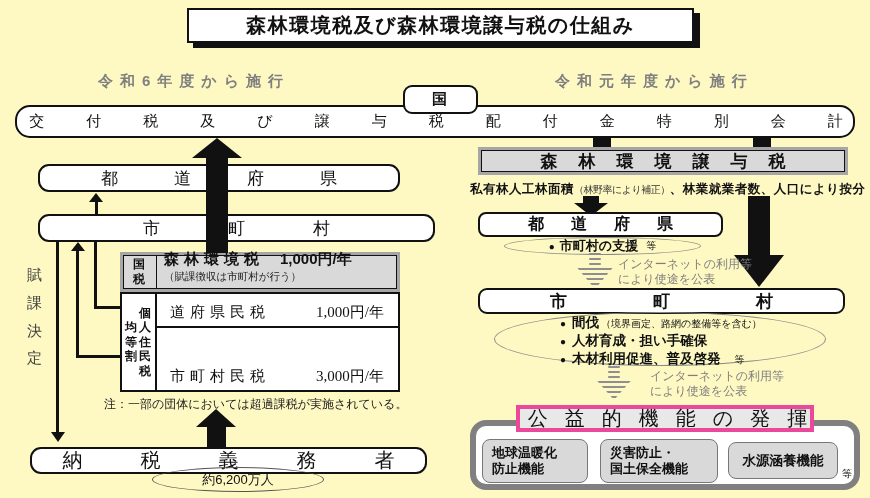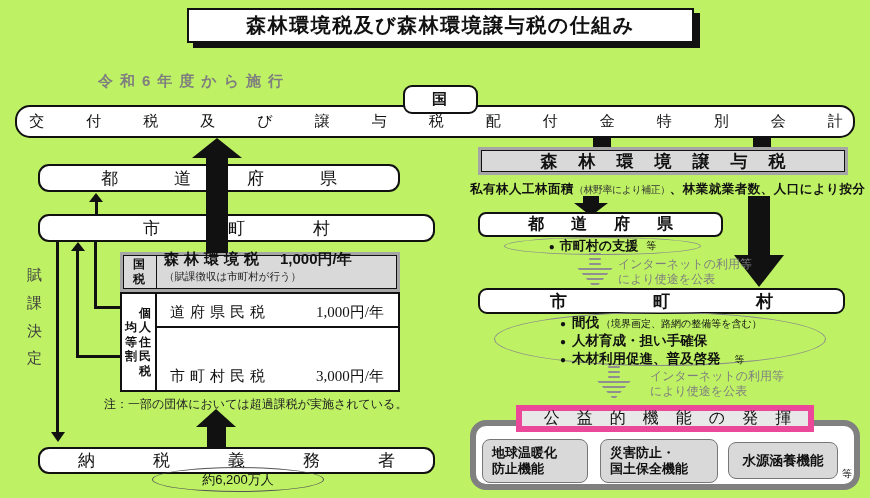--- a/index.html
+++ b/index.html
@@ -1,18 +1,18 @@
 <!DOCTYPE html>
 <html><head>
 <meta charset="utf-8">
 <style>
   * { box-sizing: border-box; margin: 0; padding: 0; }
   html,body { background:#fff; }
   body { font-family: "Liberation Sans", "DejaVu Sans", sans-serif; color:#111; }
-  #canvas { position:relative; width:870px; height:498px; background:#bef264; overflow:hidden; }
+  #canvas { position:relative; width:870px; height:498px; background:#fef9c3; overflow:hidden; }
 
   .abs { position:absolute; }
   .serif { font-family: "Liberation Serif", "DejaVu Serif", serif; }
 
   
   .title-box { left:187px; top:8px; width:507px; height:35px; border:2.5px solid #111;
     background:#fff; box-shadow:6px 5px 0 #111; z-index:6;
     display:flex; align-items:center; justify-content:center;
     font-size:20px; font-weight:bold; letter-spacing:1.5px; }
 
@@ -24,21 +24,21 @@
   .rbox { border:2px solid #111; border-radius:11px; background:#fff; z-index:3;
     display:flex; align-items:center; justify-content:center; white-space:nowrap; overflow:hidden; }
 
   .account-box { left:15px; top:105px; width:840px; height:33px; border-radius:15px;
     font-size:15px; letter-spacing:42px; padding-left:44px; }
   .kuni-box { left:403px; top:85px; width:75px; height:29px; border-radius:9px;
     font-weight:bold; font-size:15px; letter-spacing:2px; z-index:4; }
 
   .pref-box-l { left:38px; top:164px; width:362px; height:28px; font-size:17px; letter-spacing:56px; padding-left:56px; }
   .muni-box-l { left:38px; top:214px; width:397px; height:28px; font-size:17px; letter-spacing:68px; padding-left:68px; }
-  .taxpayer-box { left:38px; top:447px; width:397px; height:27px; font-size:17px; letter-spacing:58px; padding-left:58px; }
+  .taxpayer-box { left:30px; top:447px; width:397px; height:27px; font-size:20px; letter-spacing:58px; padding-left:58px; }
 
   .pref-box-r { left:478px; top:212px; width:245px; height:25px; border-radius:8px;
     font-weight:bold; font-size:16px; letter-spacing:27px; padding-left:27px; }
   .muni-box-r { left:478px; top:288px; width:367px; height:26px; border-radius:9px;
     font-weight:bold; font-size:17px; letter-spacing:86px; padding-left:86px; }
 
   
   .black { background:#111; }
   .shaft-up-big-l { left:206px; top:156px; width:22px; height:97px; z-index:5; }
   .head-up-big-l { left:192px; top:138px; width:0; height:0; z-index:5;
@@ -140,39 +140,40 @@
 
   
   .alloc { left:470px; top:179px; white-space:nowrap; z-index:2; color:#111; }
   .alloc .main { font-weight:bold; font-size:12.5px; letter-spacing:0.5px; }
   .alloc .paren { font-size:10px; color:#333; letter-spacing:-0.5px; }
 
   
   .public-outer { left:470px; top:420px; width:390px; height:70px;
     border:6px solid #808080; border-radius:16px; background:#fff; z-index:1; }
   .public-header { left:516px; top:405px; width:298px; height:27px; background:#e8e8e8;
-    border:6px solid #ec4899; z-index:3; display:flex; align-items:center; justify-content:center;
-    font-size:16px; letter-spacing:17px; padding-left:22px; white-space:nowrap; }
+    border:4px solid #ec4899; z-index:3; display:flex; align-items:center; justify-content:center;
+    font-size:20px; letter-spacing:17px; padding-left:22px; white-space:nowrap; }
   .pb-box { background:#d9d9d9; border:1.5px solid #777; border-radius:8px; z-index:2;
     display:flex; flex-direction:column; justify-content:center;
     font-weight:bold; font-size:13px; line-height:16px; padding-left:9px; white-space:nowrap; }
   .pb-box-1 { left:482px; top:439px; width:106px; height:44px; }
   .pb-box-2 { left:600px; top:439px; width:118px; height:44px; }
   .pb-box-3 { left:728px; top:442px; width:110px; height:37px; align-items:center; padding-left:0;
     font-size:13.5px; }
   .pb-etc { left:842px; top:467px; font-size:10px; z-index:2; }
 </style>
 </head>
 <body>
 
 <div id="canvas">
 
   <div class="abs title-box">森林環境税及び森林環境譲与税の仕組み</div>
 
   <div class="abs phase-heading" style="left:88px; top:72px;">令和6年度から施行</div>
+  <div class="abs phase-heading" style="left:545px; top:72px;">令和元年度から施行</div>
 
   <div class="abs rbox serif account-box">交付税及び譲与税配付金特別会計</div>
   <div class="abs rbox kuni-box">国</div>
 
   <div class="abs black shaft-up-big-l"></div>
   <div class="abs head-up-big-l"></div>
 
   <div class="abs black line-pref-below"></div>
   <div class="abs black line-pref-horiz"></div>
   <div class="abs black line-pref-above"></div>

